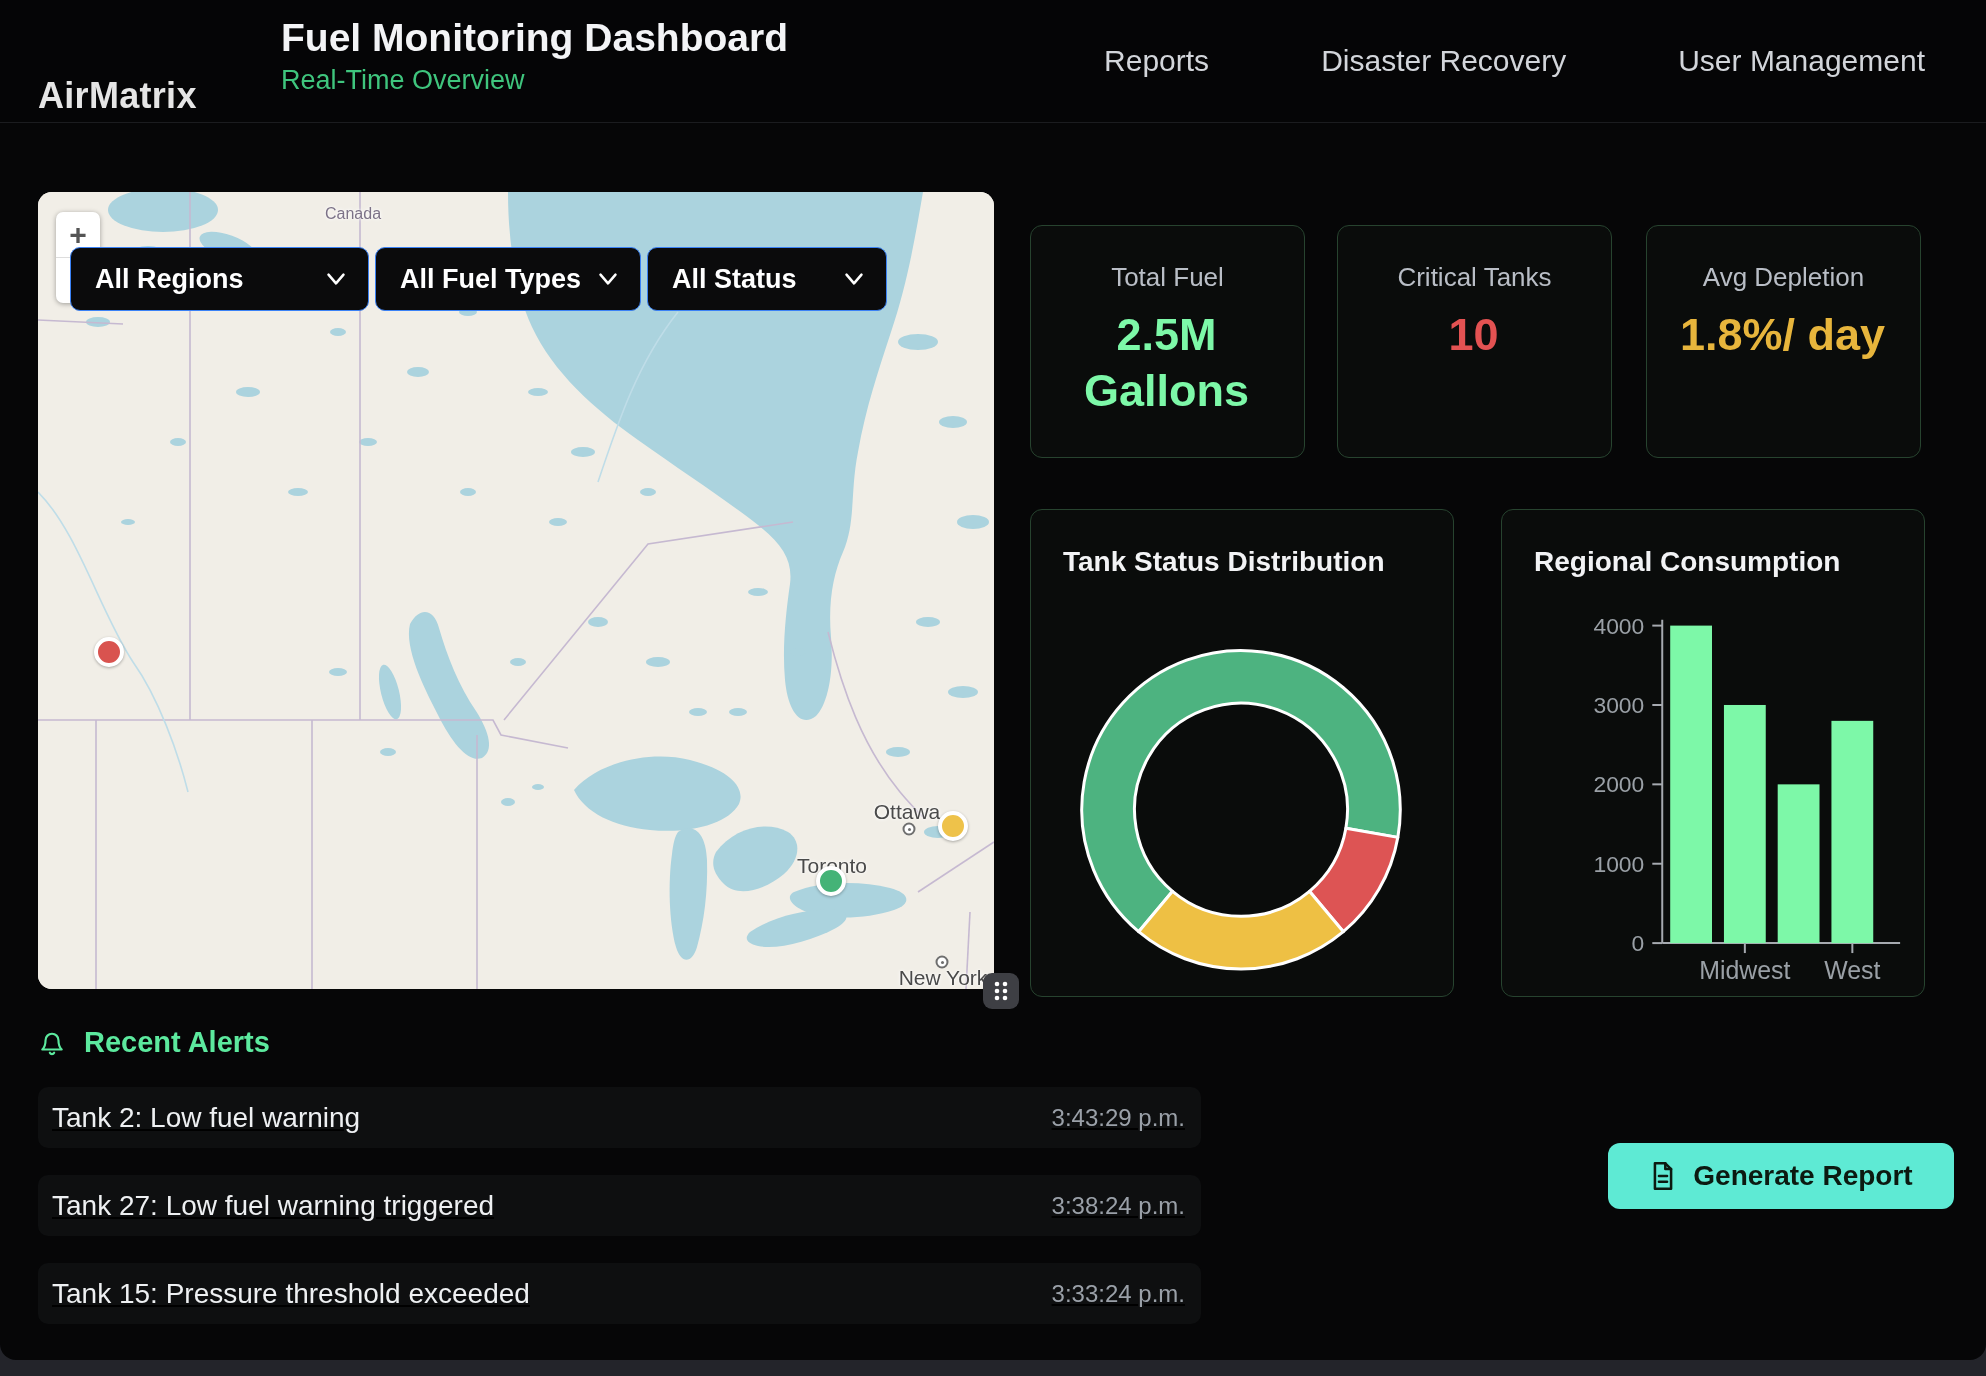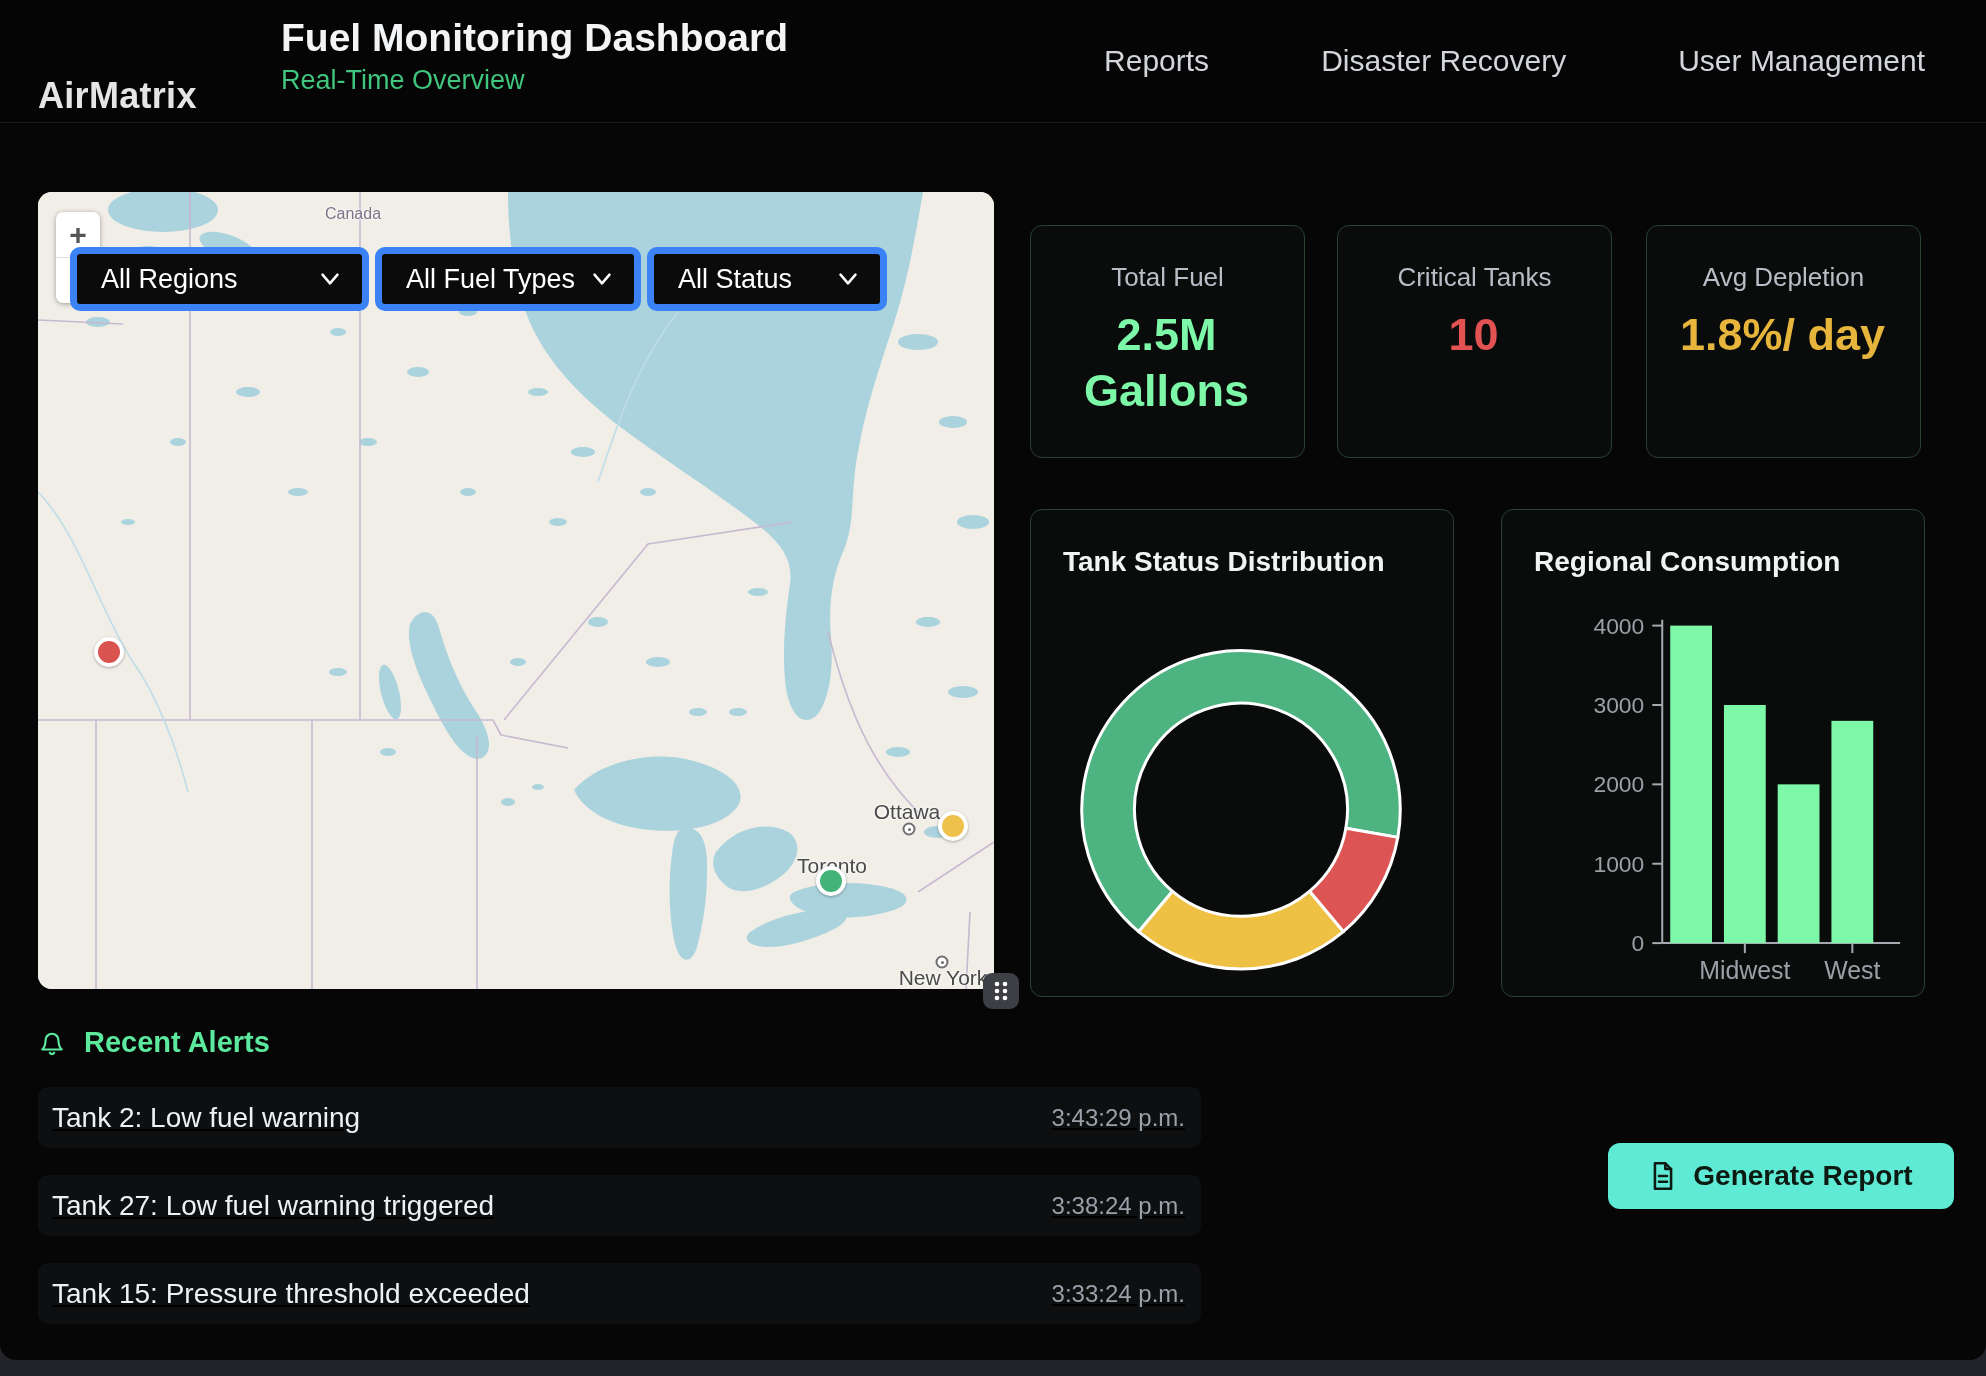--- a/index.html
+++ b/index.html
@@ -32,24 +32,24 @@
   .town-dot{position:absolute;width:9px;height:9px;border:2px solid #6f6f6f;border-radius:50%;
             transform:translate(-50%,-50%);background:#fff;z-index:3;}
   .town-dot::after{content:"";position:absolute;left:50%;top:50%;width:3px;height:3px;
             background:#6f6f6f;border-radius:50%;transform:translate(-50%,-50%);}
   .zoom-ctl{position:absolute;left:18px;top:20px;width:44px;background:#fff;border-radius:7px;
             box-shadow:0 1px 5px rgba(0,0,0,.35);z-index:5;overflow:hidden;}
   .zoom-btn{height:45px;display:flex;align-items:center;justify-content:center;
             font-size:30px;font-weight:bold;color:#555;cursor:pointer;}
   .zoom-btn + .zoom-btn{border-top:1px solid #ddd;}
   .filters{position:absolute;left:32px;top:55px;display:flex;gap:6px;z-index:6;}
-  .filter{height:64px;background:#0b0b0c;border:7px solid #3b82f6;border-radius:10px;
+  .filter{height:64px;background:#0b0b0c;border:1px solid #3b82f6;border-radius:10px;
           display:flex;align-items:center;justify-content:space-between;
           padding:0 22px 0 24px;box-sizing:border-box;color:#fff;font-size:27px;
-          font-weight:400;cursor:pointer;}
+          font-weight:700;cursor:pointer;}
   .filter:nth-child(1){width:299px;}
   .filter:nth-child(2){width:266px;}
   .filter:nth-child(3){width:240px;}
   .map-marker{position:absolute;width:22px;height:22px;border:4px solid #fff;border-radius:50%;
               transform:translate(-50%,-50%);box-shadow:0 1px 3px rgba(0,0,0,.3);z-index:4;cursor:pointer;}
   .grip{position:absolute;left:983px;top:973px;width:36px;height:36px;background:#3e3f44;
         border-radius:9px;z-index:7;display:grid;place-items:center;cursor:grab;}
 
   
   .stat-card{position:absolute;top:225px;width:275px;height:233px;background:#0a0c0b;

